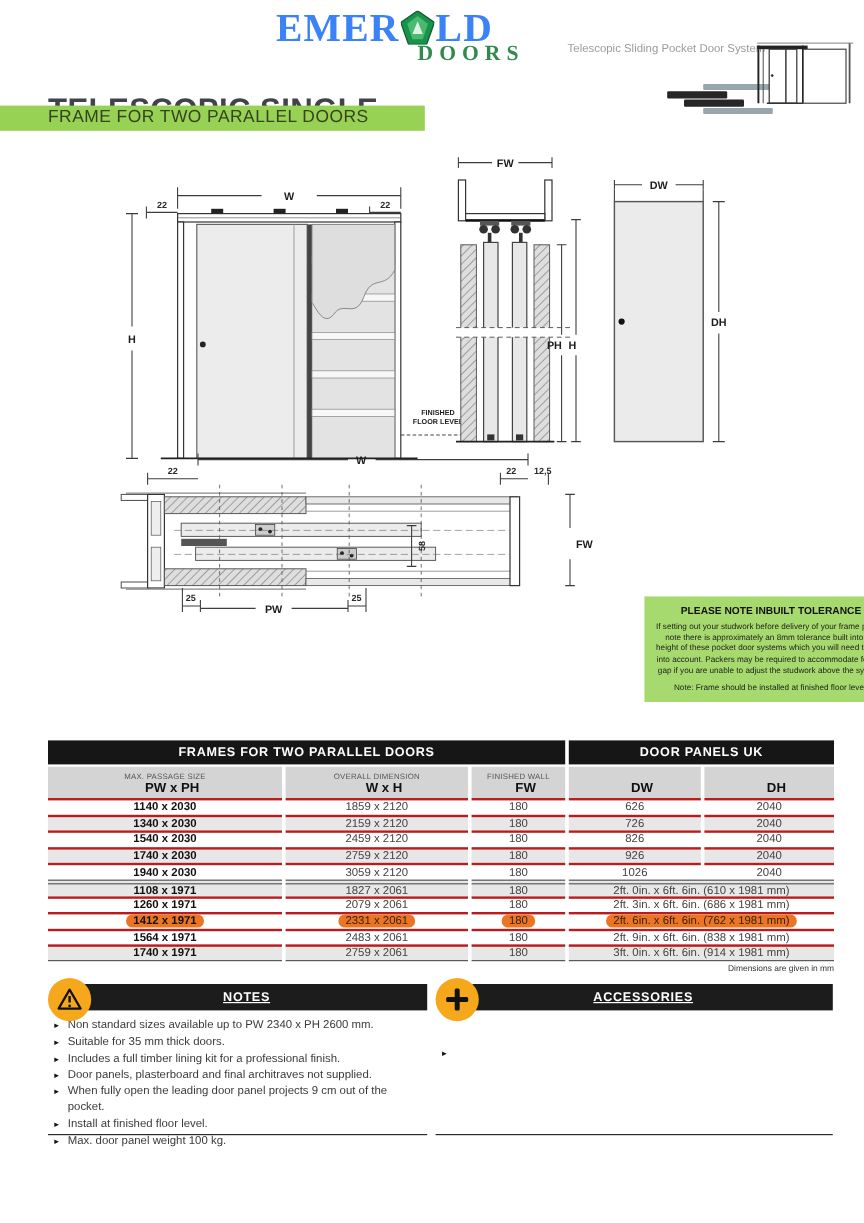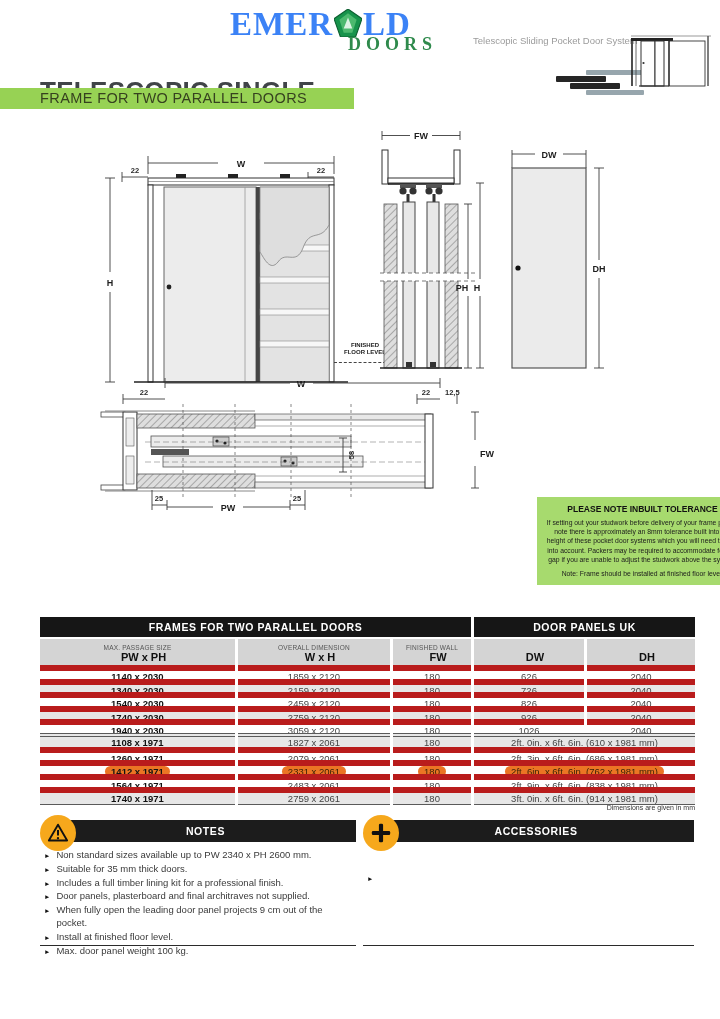--- a/index.html
+++ b/index.html
@@ -45,34 +45,34 @@
   .tband{display:grid;grid-template-columns:431px 221px;column-gap:3px;margin-bottom:2px;}
   .tband>div{background:#161616;color:#fff;font-size:10.5px;font-weight:700;letter-spacing:.6px;
              text-align:center;height:20px;line-height:20px;}
   .thead,.trow{display:grid;grid-template-columns:195px 152px 78px 110px 108px;column-gap:3px;}
   .thead>div{background:#d4d4d4;height:26px;box-sizing:border-box;display:flex;flex-direction:column;
              justify-content:flex-end;align-items:center;padding-bottom:2px;}
   .thead .cap{font-size:6.5px;color:#555;letter-spacing:.2px;}
   .thead .code{font-size:11px;font-weight:700;color:#111;line-height:1.1;margin-left:12px;}
   .trow{height:13.6px;}
   .trow .tcell{box-sizing:border-box;display:flex;align-items:center;justify-content:center;
-               border-top:6px solid #b91c1c;font-size:9.5px;color:#444;background:#fff;}
+               border-top:2px solid #b91c1c;font-size:9.5px;color:#444;background:#fff;}
   .trow.shade .tcell{background:#e7e7e7;}
   .trow .tcell.c1 span{font-weight:700;color:#111;}
   .trow .tcell.c45{grid-column:4/6;}
   .trow.dbl .tcell{border-top:4px double #5a5a5a;}
   .trow:last-child .tcell{border-bottom:1.5px solid #5a5a5a;}
   .trow .hl{display:inline-block;background:#eb7524;border-radius:6px;padding:0 6px;
             color:#3a2206;line-height:11px;}
   .tfoot{text-align:right;font-size:7px;color:#333;margin-top:3px;}
 
   
   .sec{position:absolute;}
   .sec .band{position:relative;margin-left:15px;background:#1c1c1c;color:#fff;height:22px;
-             line-height:22px;text-align:center;font-size:10.5px;font-weight:700;letter-spacing:.6px;}
+             line-height:22px;text-align:center;font-size:10.5px;font-weight:700;letter-spacing:.6px;text-decoration:underline;}
   .sec .badge{position:absolute;left:0;top:-5px;width:36px;height:36px;border-radius:50%;
               background:#f6a81c;display:flex;align-items:center;justify-content:center;z-index:2;}
   .sec .rule{position:absolute;left:0;right:0;top:125px;border-top:1.5px solid #2b2b2b;}
   .blist{margin-top:7px;margin-left:2px;}
   .bullet{display:flex;margin-bottom:1px;}
   .bullet .arr{font-size:6.5px;color:#111;margin:3px 6px 0 2px;flex:none;}
   .bullet .btxt{font-size:9.5px;color:#3a3a3a;line-height:1.35;max-width:288px;}
   .bullet .btxt.b{font-weight:700;color:#222;}
   .bullet .bdesc{font-weight:400;color:#3a3a3a;}
 </style>

